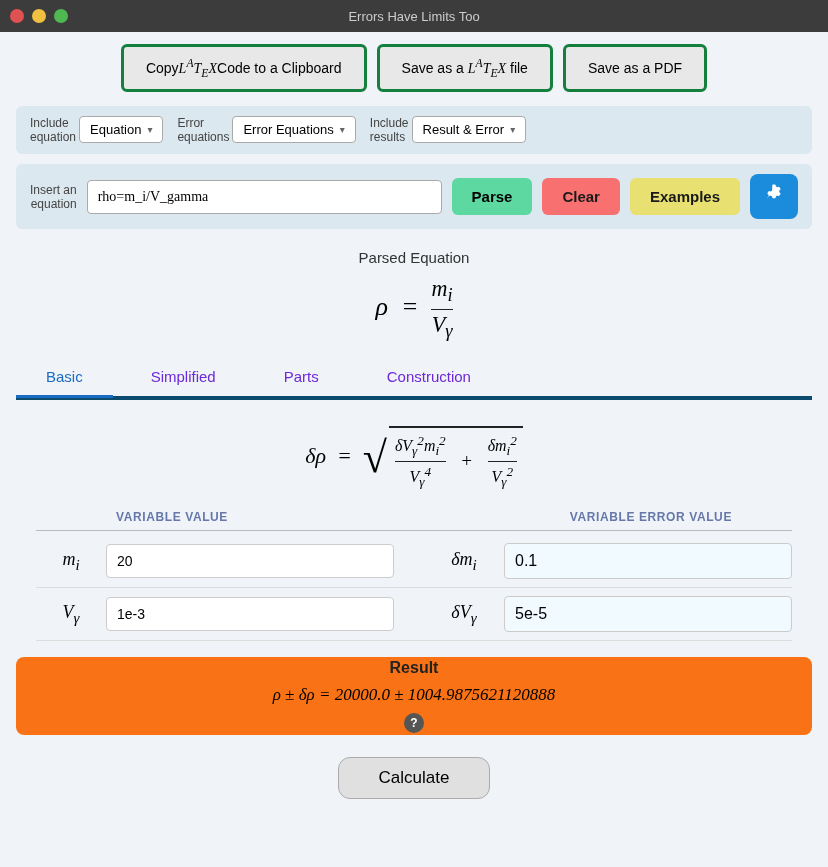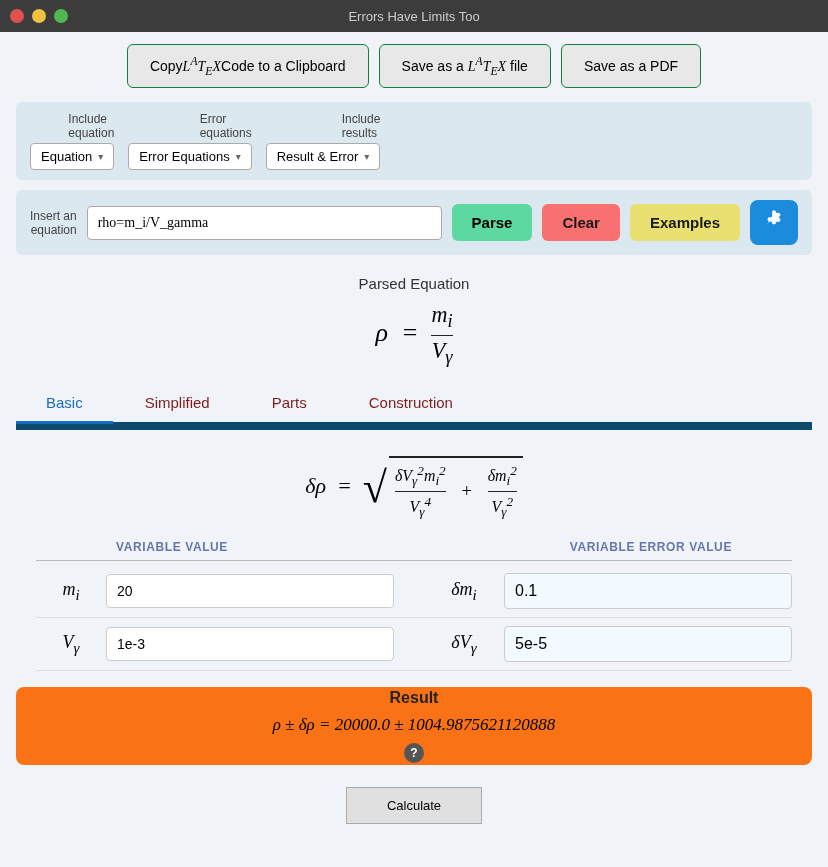--- a/index.html
+++ b/index.html
@@ -49,21 +49,21 @@
       gap: 10px;
     }
     .top-buttons {
       display: flex;
       gap: 10px;
       justify-content: center;
       margin-bottom: 4px;
     }
     .top-btn {
       background: #e8e8e8;
-      border: 1px solid #15803d;
+      border: 3px solid #15803d;
       border-radius: 6px;
       padding: 10px 22px;
       font-size: 14px;
       cursor: pointer;
       font-weight: 500;
     }
     .latex-style {
       font-style: italic;
       font-family: 'Times New Roman', serif;
     }
@@ -71,22 +71,22 @@
       background: #dce8f0;
       border-radius: 6px;
       padding: 10px 14px;
       display: flex;
       align-items: center;
       gap: 14px;
       flex-wrap: wrap;
     }
     .control-group {
       display: flex;
-      flex-direction: column;
-      align-items: flex-end;
+      flex-direction: row;
+      align-items: flex-start;
       gap: 3px;
     }
     .control-label {
       font-size: 12px;
       color: #444;
     }
     .dropdown-btn {
       background: white;
       border: 1px solid #aaa;
       border-radius: 4px;
@@ -169,31 +169,31 @@
       color: #333;
       margin-bottom: 10px;
     }
     .eq-formula {
       font-size: 26px;
       font-family: 'Times New Roman', serif;
       font-style: italic;
     }
     .tabs-row {
       display: flex;
-      gap: 2px;
-      border-bottom: 8px solid #0c4a6e;
+      gap: 8px;
+      border-bottom: 4px solid #0c4a6e;
       margin-bottom: 0;
     }
     .tab {
       padding: 10px 30px;
       font-size: 15px;
       cursor: pointer;
       border: none;
       background: none;
-      color: #7f1d1d;
+      color: #6d28d9;
       border-bottom: 3px solid transparent;
       margin-bottom: -2px;
     }
     .tab.active {
       color: #1a6bc4;
       border-bottom: 3px solid #1a6bc4;
       font-weight: 500;
     }
     .error-formula-display {
       text-align: center;
@@ -302,23 +302,23 @@
       font-style: normal;
       font-family: sans-serif;
       cursor: pointer;
       font-weight: 700;
     }
     .calculate-btn {
       display: block;
       margin: 6px auto 0;
       background: #e0e0e0;
       border: 1px solid #aaa;
-      border-radius: 0;
+      border-radius: 12px;
       padding: 10px 40px;
-      font-size: 13px;
+      font-size: 17px;
       cursor: pointer;
     }
     .frac {
       display: inline-flex;
       flex-direction: column;
       align-items: center;
       vertical-align: middle;
     }
     .frac-num { border-bottom: 1.5px solid #222; padding-bottom: 2px; font-size: 0.85em; }
     .frac-den { padding-top: 2px; font-size: 0.85em; }

